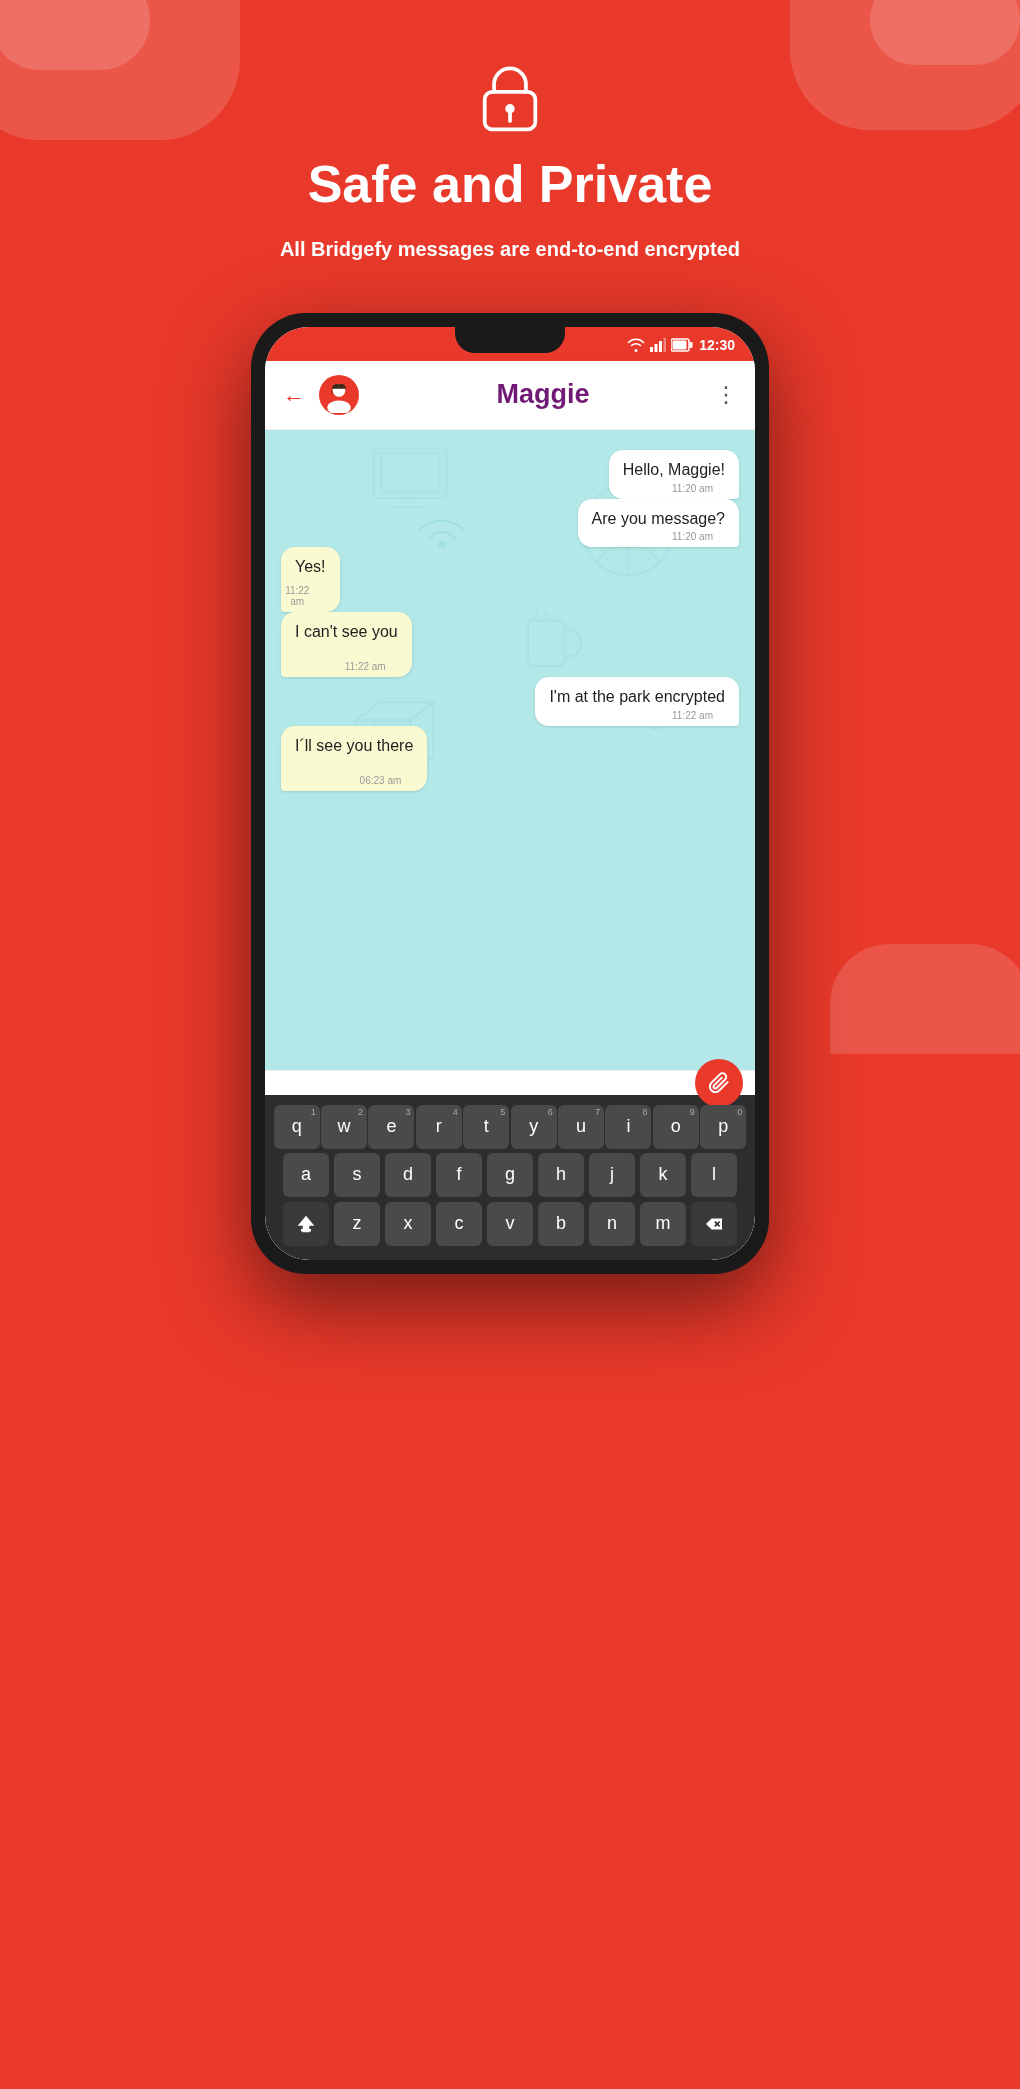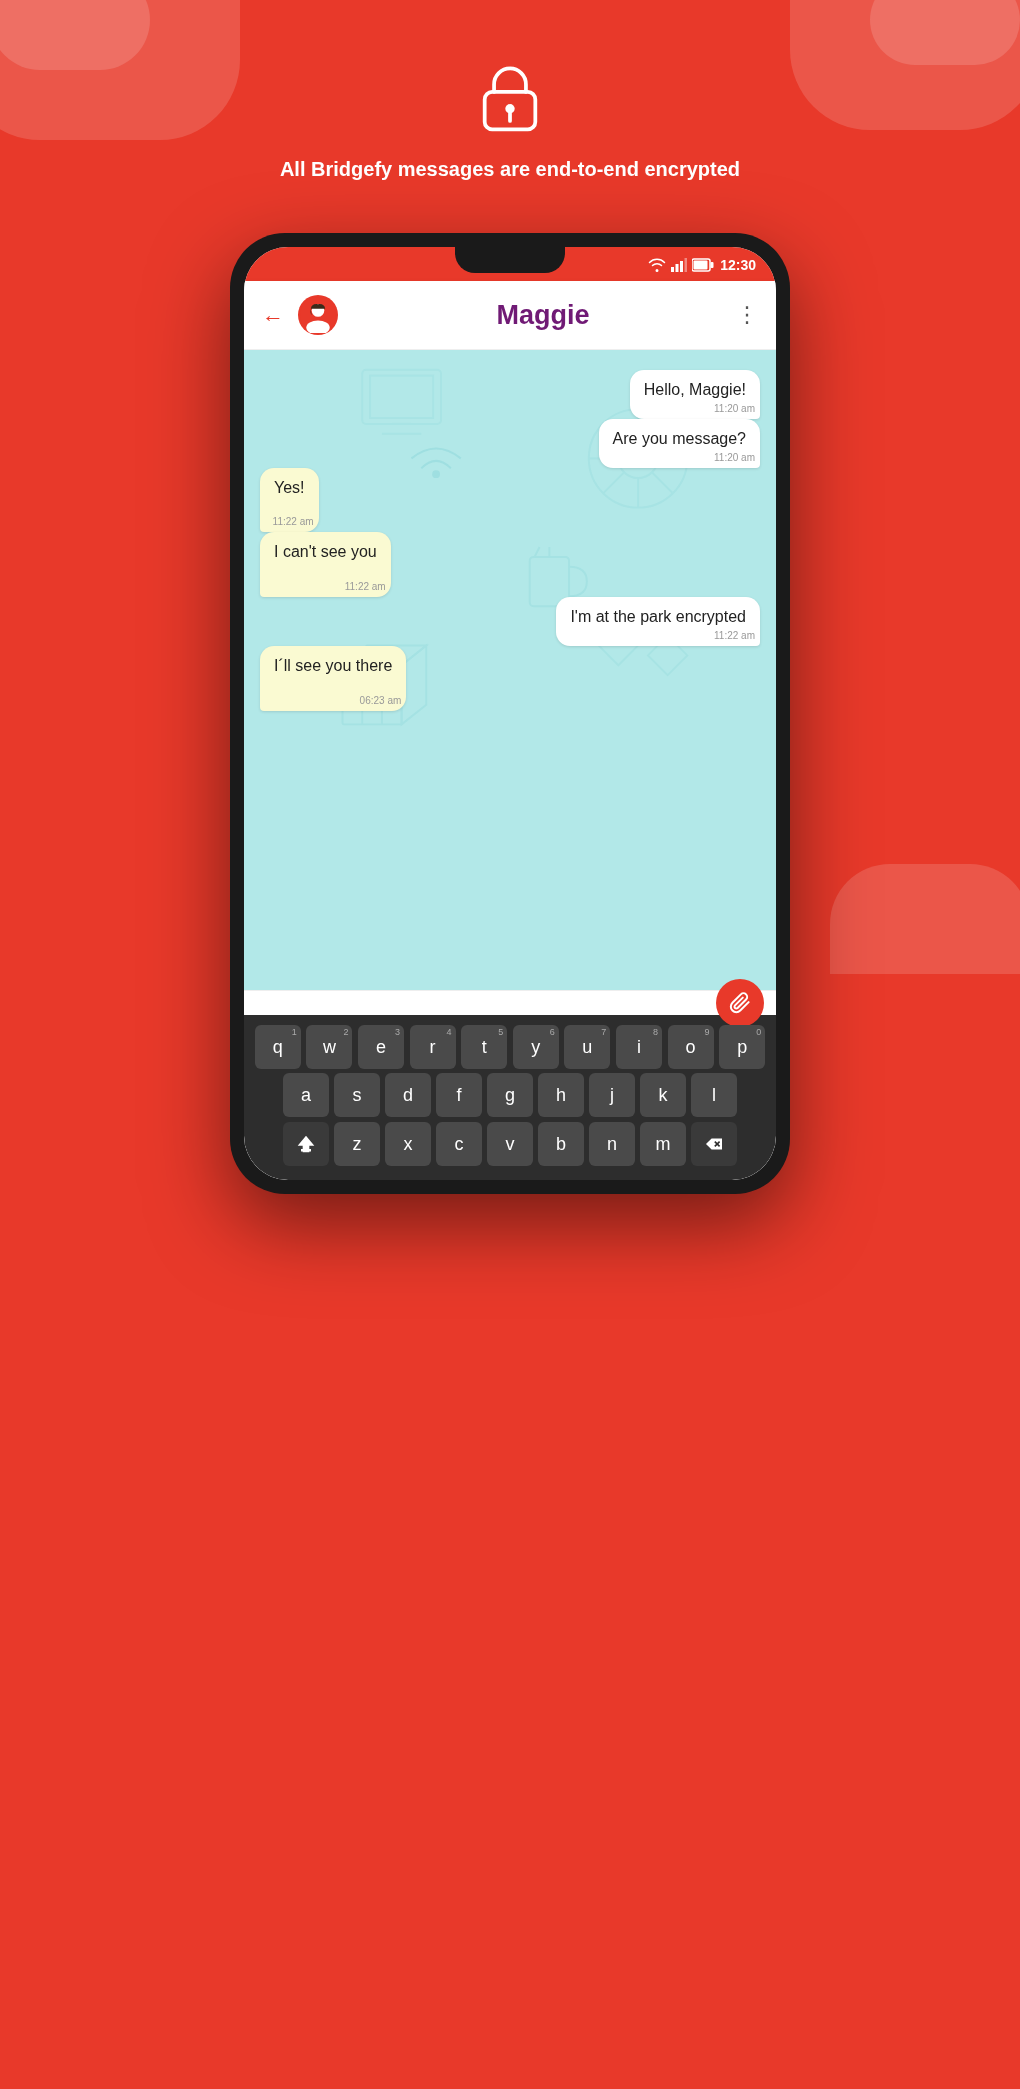--- a/index.html
+++ b/index.html
@@ -84,21 +84,21 @@
     }
 
     
     .phone-wrapper {
       display: flex;
       justify-content: center;
       padding-bottom: 0;
     }
 
     .phone {
-      width: 560px;
+      width: 518px;
       background: #1a1a1a;
       border-radius: 55px;
       padding: 14px;
       box-shadow: 0 30px 80px rgba(0,0,0,0.5);
       position: relative;
     }
 
     .phone-screen {
       background: white;
       border-radius: 44px;
@@ -237,21 +237,21 @@
       font-size: 16px;
       color: #222;
       line-height: 1.3;
     }
 
     .msg-time {
       font-size: 10px;
       color: #999;
       position: absolute;
       bottom: 5px;
-      right: 5px;
+      right: 26px;
     }
 
     
     .input-area {
       background: white;
       padding: 12px 16px;
       display: flex;
       align-items: center;
       border-top: 1px solid #eee;
       position: relative;
@@ -355,20 +355,21 @@
   <div class="cloud cloud-tr"></div>
   <div class="cloud cloud-br"></div>
 
   <svg class="lock-svg" viewBox="0 0 70 80" fill="none" xmlns="http://www.w3.org/2000/svg">
     <rect x="8" y="34" width="54" height="40" rx="8" fill="none" stroke="white" stroke-width="4"></rect>
     <path d="M18 34V26a17 17 0 0134 0v8" fill="none" stroke="white" stroke-width="4" stroke-linecap="round"></path>
     <circle cx="35" cy="52" r="5" fill="white"></circle>
     <line x1="35" y1="57" x2="35" y2="65" stroke="white" stroke-width="4" stroke-linecap="round"></line>
   </svg>
 
+  <h1 class="hero-title">Safe and Private</h1>
   <p class="hero-subtitle">All Bridgefy messages are end-to-end encrypted</p>
 
   <div class="phone-wrapper">
     <div class="phone">
       <div class="phone-screen">
         <div class="notch"></div>
 
         <div class="status-bar">
           <div class="status-icons">
 

